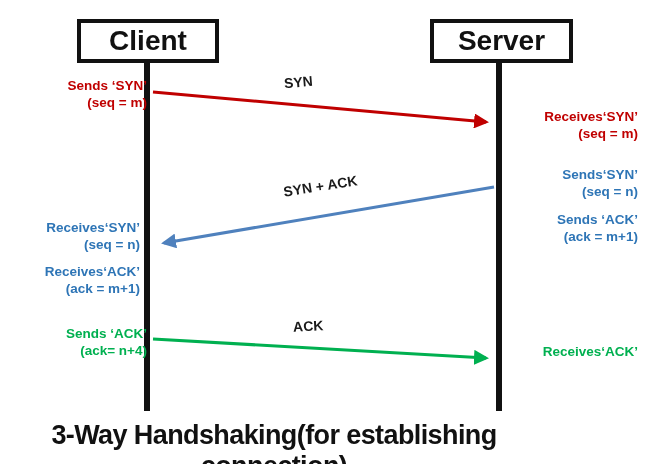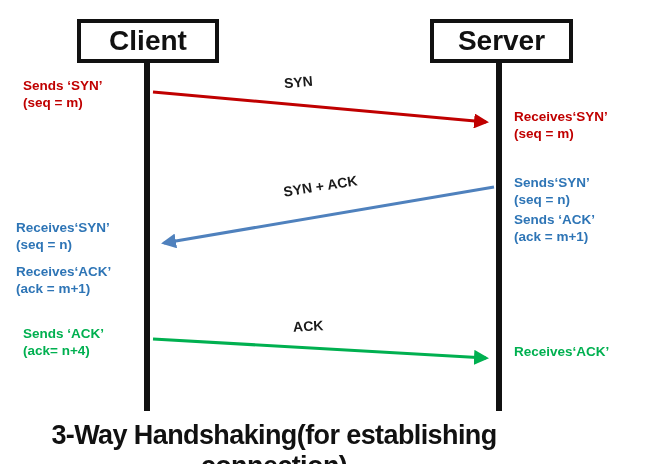--- a/index.html
+++ b/index.html
@@ -19,21 +19,21 @@
     font-weight:bold;font-size:28px;color:#111111;
     letter-spacing:0px;
     z-index:3;
   }
   #client-box{left:77px;top:19px;width:142px;height:44px;}
   #server-box{left:430px;top:19px;width:143px;height:44px;}
   svg#wires{position:absolute;left:0;top:0;z-index:1;}
   .evt{
     position:absolute;
     width:124px;
-    text-align:left;
+    text-align:right;
     font-weight:bold;
     font-size:13.5px;
     line-height:17px;
     z-index:2;
   }
   .evt.red{color:#C00000;}
   .evt.blue{color:#2E75B6;}
   .evt.green{color:#00B050;}
   .msg-label{
     position:absolute;
@@ -112,21 +112,21 @@
   </div>
   <div class="evt green" style="left:23px;top:325px;">
     <div>Sends ‘ACK’</div>
     <div>(ack= n+4)</div>
   </div>
 
   <div class="evt red" style="left:514px;top:108px;">
     <div>Receives‘SYN’</div>
     <div>(seq = m)</div>
   </div>
-  <div class="evt blue" style="left:514px;top:166px;margin-top:8px;">
+  <div class="evt blue" style="left:514px;top:166px;">
     <div>Sends‘SYN’</div>
     <div>(seq = n)</div>
   </div>
   <div class="evt blue" style="left:514px;top:211px;">
     <div>Sends ‘ACK’</div>
     <div>(ack = m+1)</div>
   </div>
   <div class="evt green" style="left:514px;top:343px;">
     <div>Receives‘ACK’</div>
   </div>

